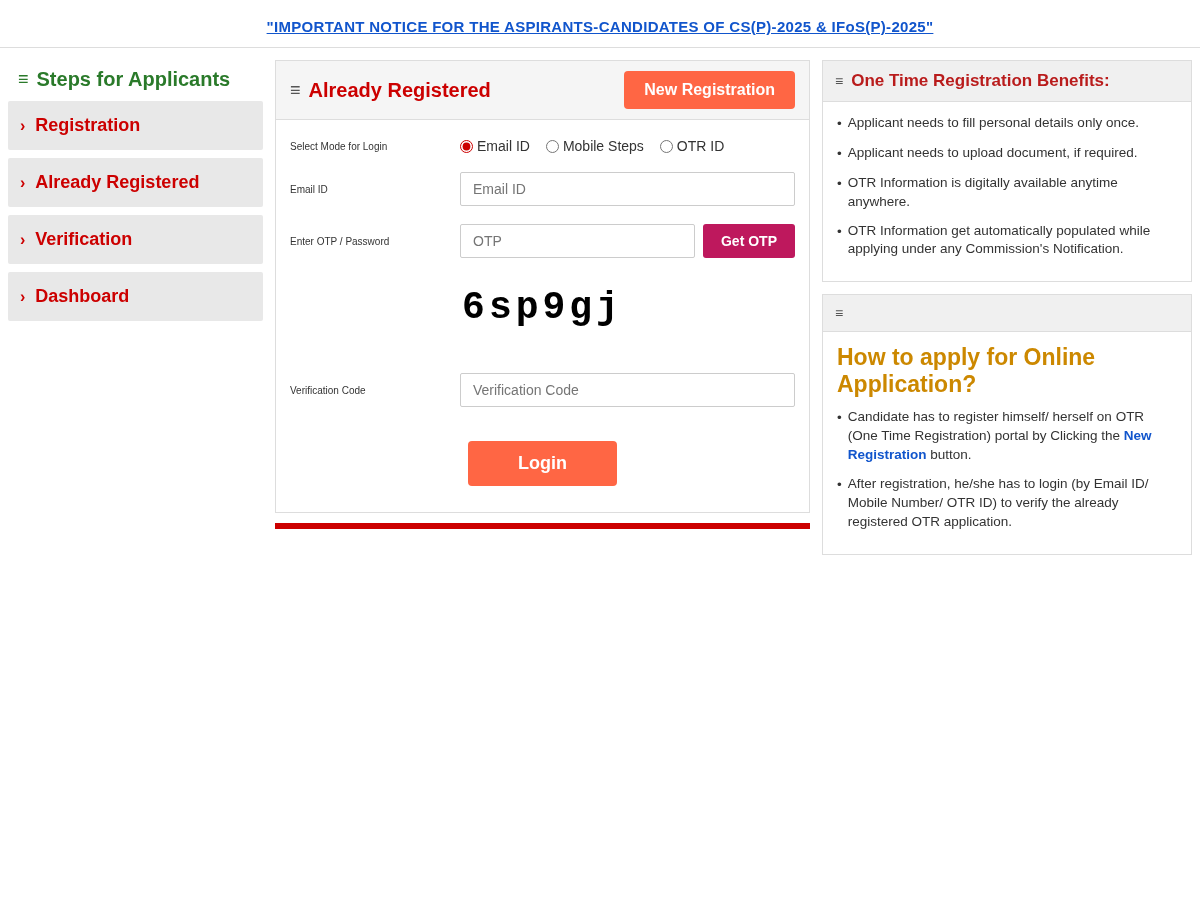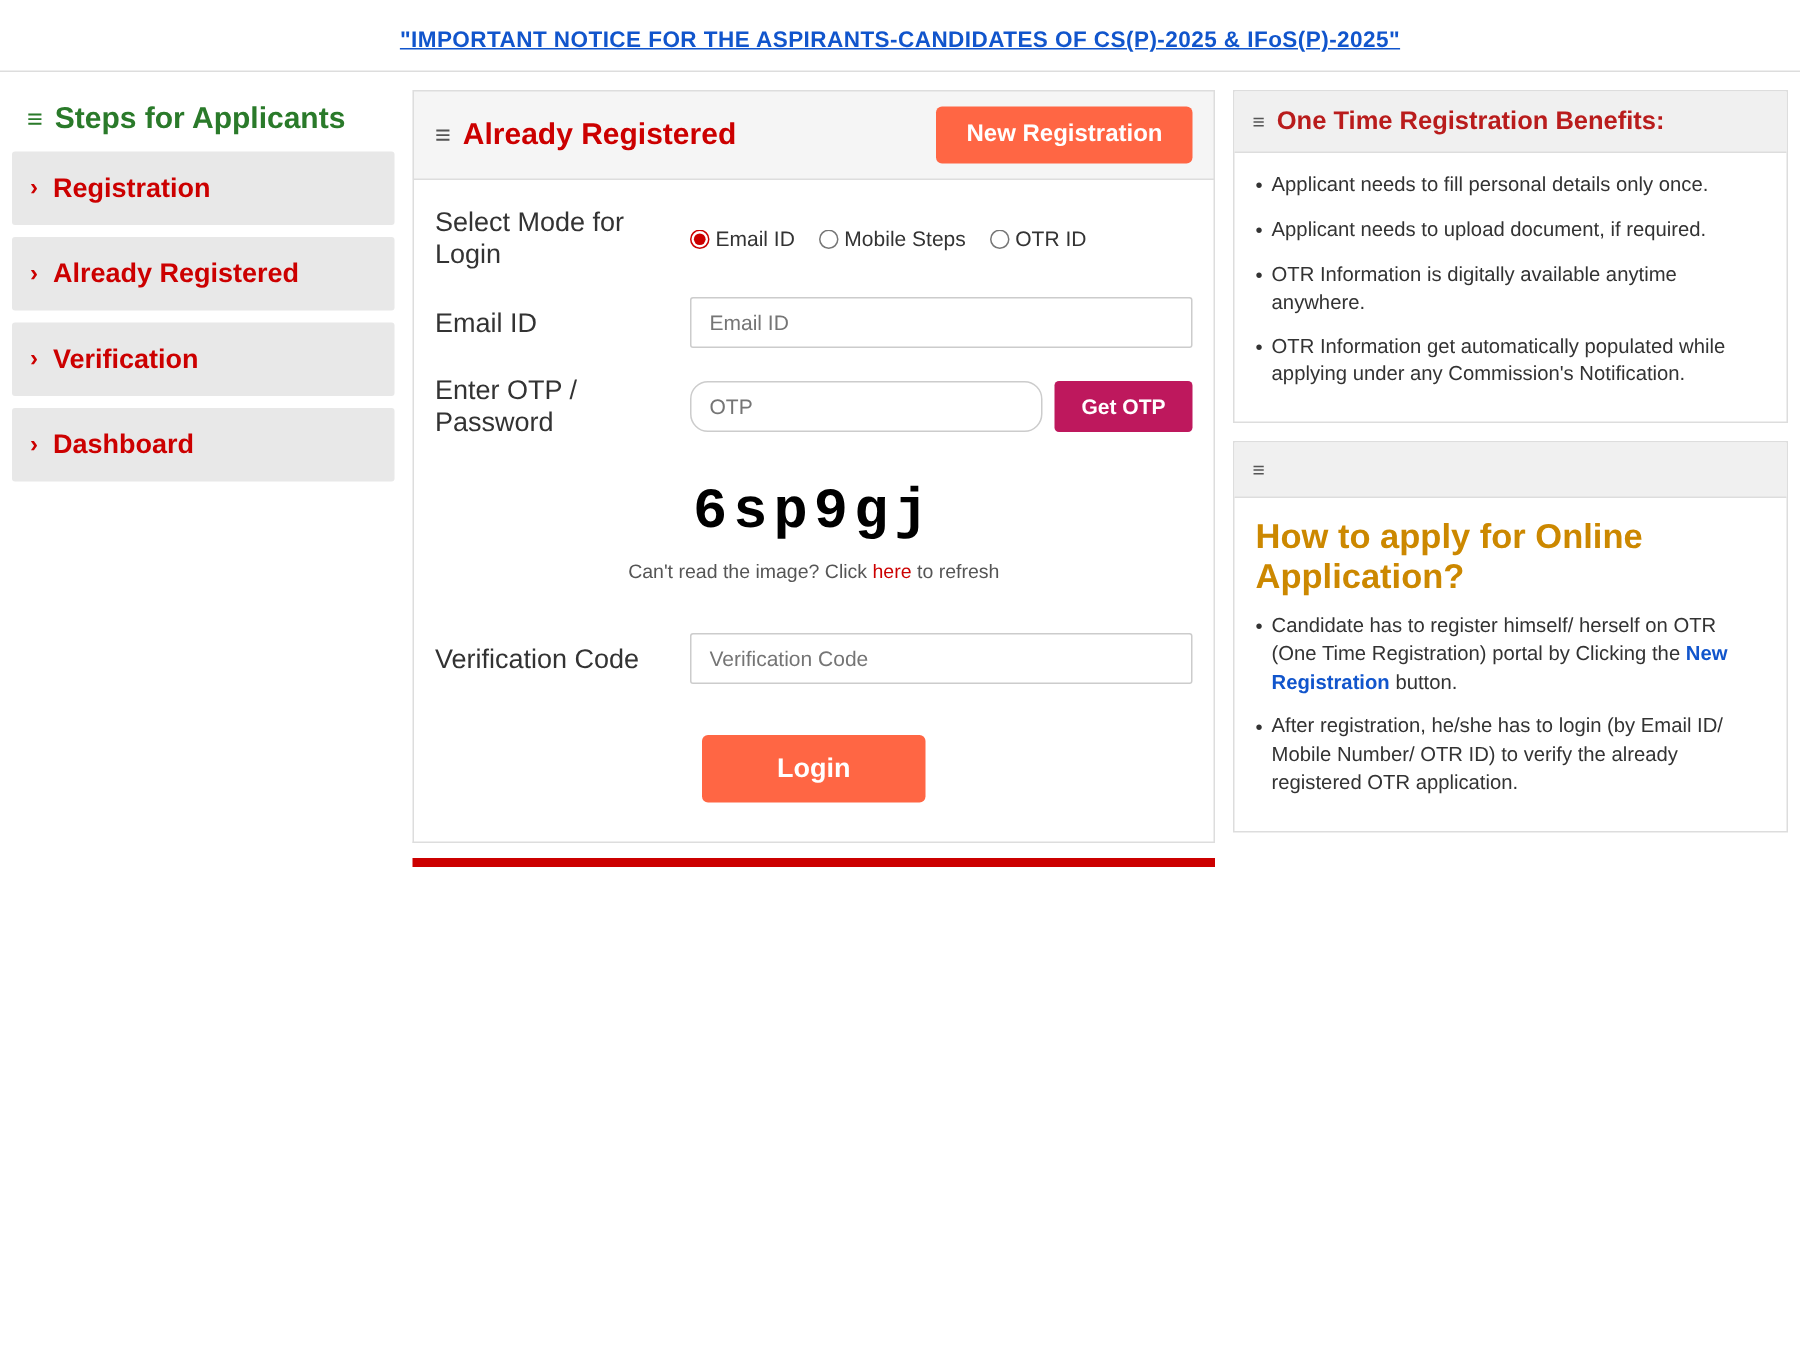--- a/index.html
+++ b/index.html
@@ -115,21 +115,21 @@
     .form-row {
       display: flex;
       align-items: center;
       margin-bottom: 18px;
       gap: 10px;
     }
     .form-label {
       width: 160px;
       flex-shrink: 0;
       color: #333;
-      font-size: 18px;
+      font-size: 10px;
     }
     .radio-group {
       display: flex;
       align-items: center;
       gap: 16px;
     }
     .radio-option {
       display: flex;
       align-items: center;
       gap: 4px;
@@ -152,21 +152,21 @@
       display: flex;
       align-items: center;
       gap: 8px;
       flex: 1;
     }
     .otp-input {
       flex: 1;
       padding: 8px 12px;
       border: 1px solid #ccc;
       font-size: 14px;
-      border-radius: 12px;
+      border-radius: 2px;
       color: #999;
       outline: none;
     }
     .get-otp-btn {
       background: #be185d;
       color: #fff;
       border: none;
       padding: 9px 18px;
       font-size: 14px;
       font-weight: bold;
@@ -346,25 +346,20 @@
       <div class="form-row">
         <span class="form-label">Enter OTP / Password</span>
         <div class="otp-row">
           <input type="text" class="otp-input" placeholder="OTP" style="">
           <button class="get-otp-btn">Get OTP</button>
         </div>
       </div>
 
       <div class="captcha-section">
         <div class="captcha-image">6sp9gj</div>
-        <div class="captcha-refresh-text">
-          <span>Can't read the image? Click</span>
-          <a href="#">here</a>
-          <span>to refresh</span>
-        </div>
       </div>
 
       <div class="form-row">
         <span class="form-label">Verification Code</span>
         <input type="text" class="text-input" placeholder="Verification Code" style="">
       </div>
 
       <div class="login-btn-row">
         <button class="login-btn">Login</button>
       </div>

